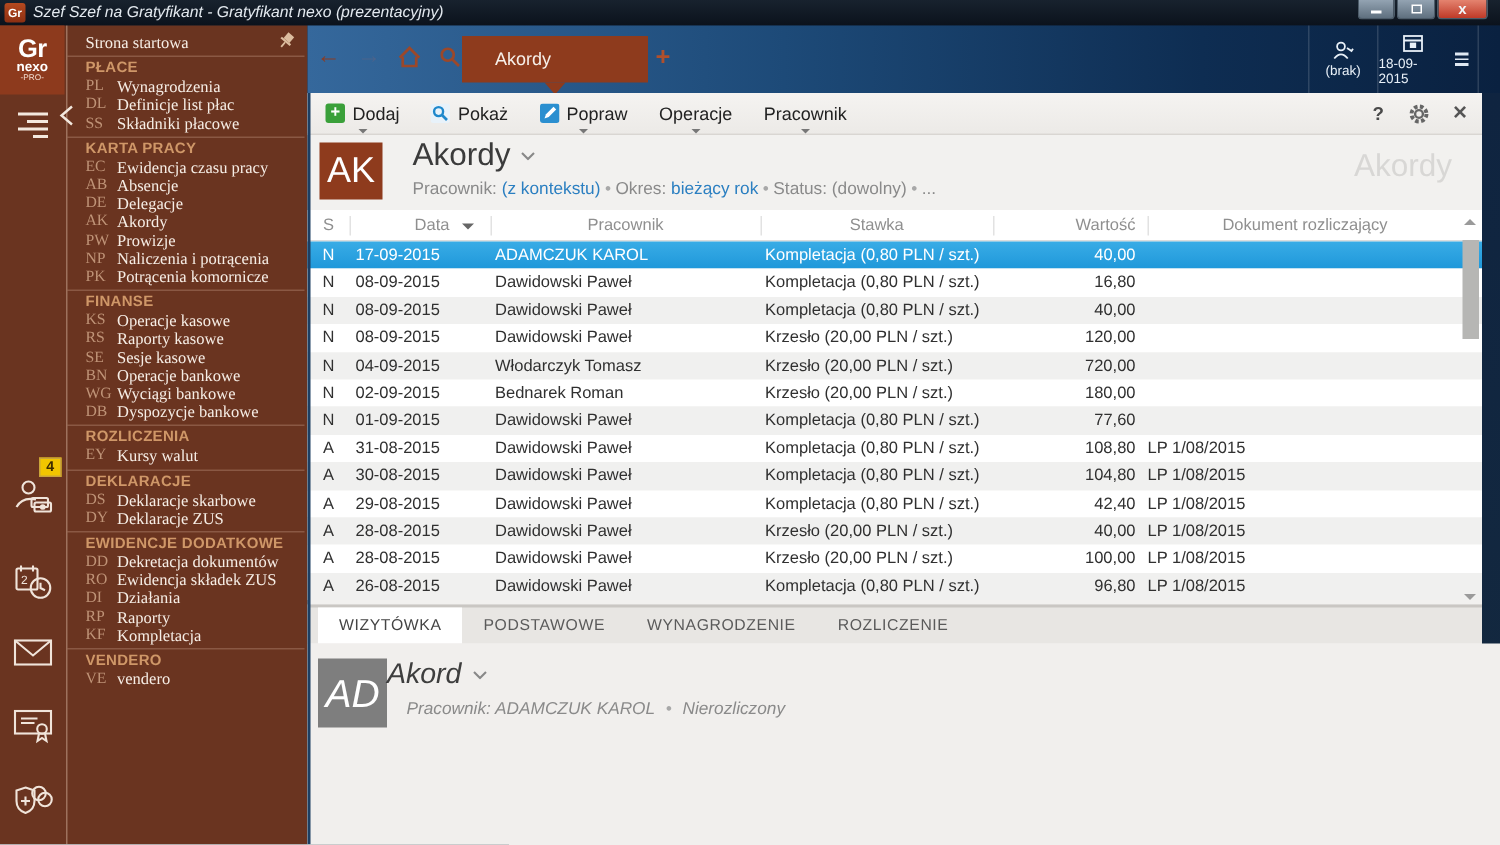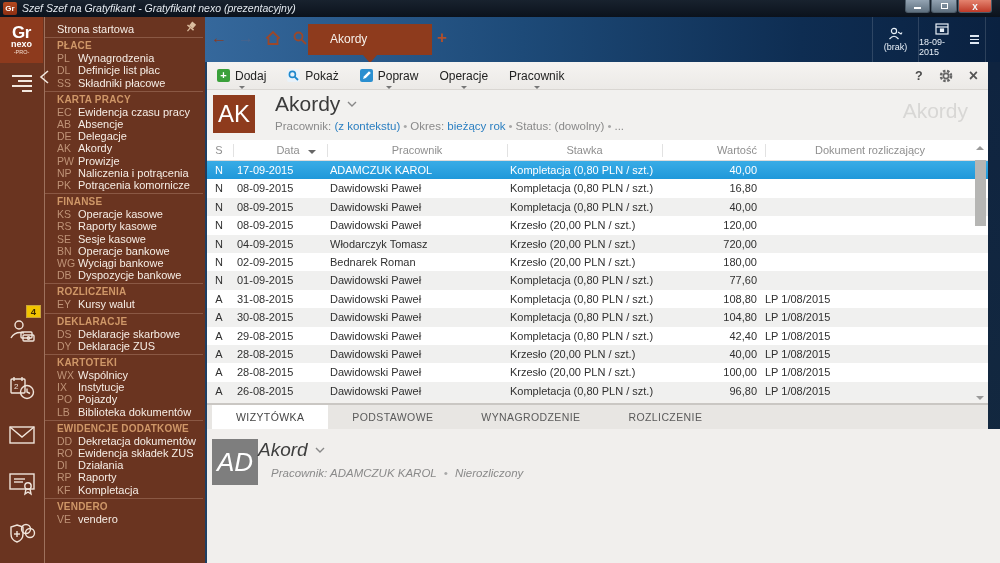--- a/index.html
+++ b/index.html
@@ -34,21 +34,21 @@
   .railicon { position:absolute; left:8px; width:28px; height:28px; }
   .railicon svg { width:100%; height:100%; }
   #collapse-chevron { position:absolute; left:39px; top:53px; width:11px; height:14px; }
   #rail-badge { position:absolute; left:26px; top:288px; min-width:15px; height:13px; padding:0 2px;
     background:#f2c500; border:1px solid #caa53a; color:#3d2c00; font-size:9.5px; font-weight:bold;
     text-align:center; line-height:11px; z-index:3; }
   #menu { position:absolute; left:45px; top:4px; width:158px; }
   .sec { padding:2px 0 2px 12px; border-bottom:1px solid rgba(255,220,195,.22); }
   .sec:last-child { border-bottom:none; }
   .sec-h { font-size:10px; font-weight:bold; color:#cf9768; line-height:12px; letter-spacing:.2px; }
-  .mi { display:flex; gap:4px; line-height:12.2px; font-size:11px; white-space:nowrap; cursor:default; }
+  .mi { display:flex; gap:4px; line-height:12.2px; font-size:11px; white-space:nowrap; cursor:default;font-family:Liberation Serif, serif; }
   .mi .code { width:17px; flex:none; color:#bf9377; font-size:10.5px; }
   .mi .lbl { color:#f6ede5; }
   #pin { position:absolute; right:8px; top:4px; width:12px; height:12px; }
 
   
   #topstrip { position:absolute; left:205px; top:17px; width:795px; height:45px;
     background:linear-gradient(90deg,#35689c 0%,#1d4a78 40%,#0e2d52 75%,#0a2140 100%); }
   #navicons { position:absolute; left:5px; top:12px; display:flex; gap:9px; align-items:center; }
   .navico { width:18px; height:18px; display:flex; align-items:center; justify-content:center; }
   #backarrow { color:#8a3c24; font-size:16px; font-weight:bold; }
@@ -119,21 +119,21 @@
   
   #vscroll { position:absolute; left:769px; top:82px; width:13px; height:258px; z-index:4; }
   #vthumb { position:absolute; left:1px; top:16px; width:11px; height:66px; background:#b6b6b4; }
   .scr-arrow { position:absolute; left:2px; width:0; height:0; border-left:4px solid transparent; border-right:4px solid transparent; }
   .scr-up { top:2px; border-bottom:4px solid #9a9a9a; }
   .scr-dn { bottom:2px; border-top:4px solid #9a9a9a; }
 
   
   #dtabs { position:absolute; left:0; top:341px; width:783px; height:26px; background:#e8e6e3;
     border-top:2px solid #cac7c3; display:flex; padding-left:7px; }
-  .dtab { padding:0 24px; line-height:24px; font-size:10.5px; letter-spacing:.4px; color:#5a5a5a; }
+  .dtab { padding:0 14px; line-height:24px; font-size:10.5px; letter-spacing:.4px; color:#5a5a5a; }
   .dtab.active { background:#fff; color:#444; }
 
   
   #detail { position:absolute; left:0; top:367px; width:939px; height:134px; background:#f1efed;font-style:italic; }
   #avatar-ad { position:absolute; left:7px; top:10px; width:46px; height:46px; background:#7e7e7e;
     color:#fff; font-size:26px; text-align:center; line-height:46px; }
   #dtitle { position:absolute; left:53px; top:10px; font-size:19px; color:#3e3e3e; display:flex; align-items:center; gap:7px; }
   #dsub { position:absolute; left:66px; top:38px; font-size:11.5px; color:#8a8a8a; }
   #dsub .sep { padding:0 4px; color:#a8a8a8; }
   #ddate { position:absolute; right:30px; top:11px; font-size:21px; color:#8f8f8e; }
@@ -321,39 +321,20 @@
         </div>
         <div class="sec">
           <div class="sec-h">DEKLARACJE</div>
           <div class="mi">
             <span class="code">DS</span>
             <span class="lbl">Deklaracje skarbowe</span>
           </div>
           <div class="mi">
             <span class="code">DY</span>
             <span class="lbl">Deklaracje ZUS</span>
-          </div>
-        </div>
-        <div class="sec">
-          <div class="sec-h">KARTOTEKI</div>
-          <div class="mi">
-            <span class="code">WX</span>
-            <span class="lbl">Wspólnicy</span>
-          </div>
-          <div class="mi">
-            <span class="code">IX</span>
-            <span class="lbl">Instytucje</span>
-          </div>
-          <div class="mi">
-            <span class="code">PO</span>
-            <span class="lbl">Pojazdy</span>
-          </div>
-          <div class="mi">
-            <span class="code">LB</span>
-            <span class="lbl">Biblioteka dokumentów</span>
           </div>
         </div>
         <div class="sec">
           <div class="sec-h">EWIDENCJE DODATKOWE</div>
           <div class="mi">
             <span class="code">DD</span>
             <span class="lbl">Dekretacja dokumentów</span>
           </div>
           <div class="mi">
             <span class="code">RO</span>

